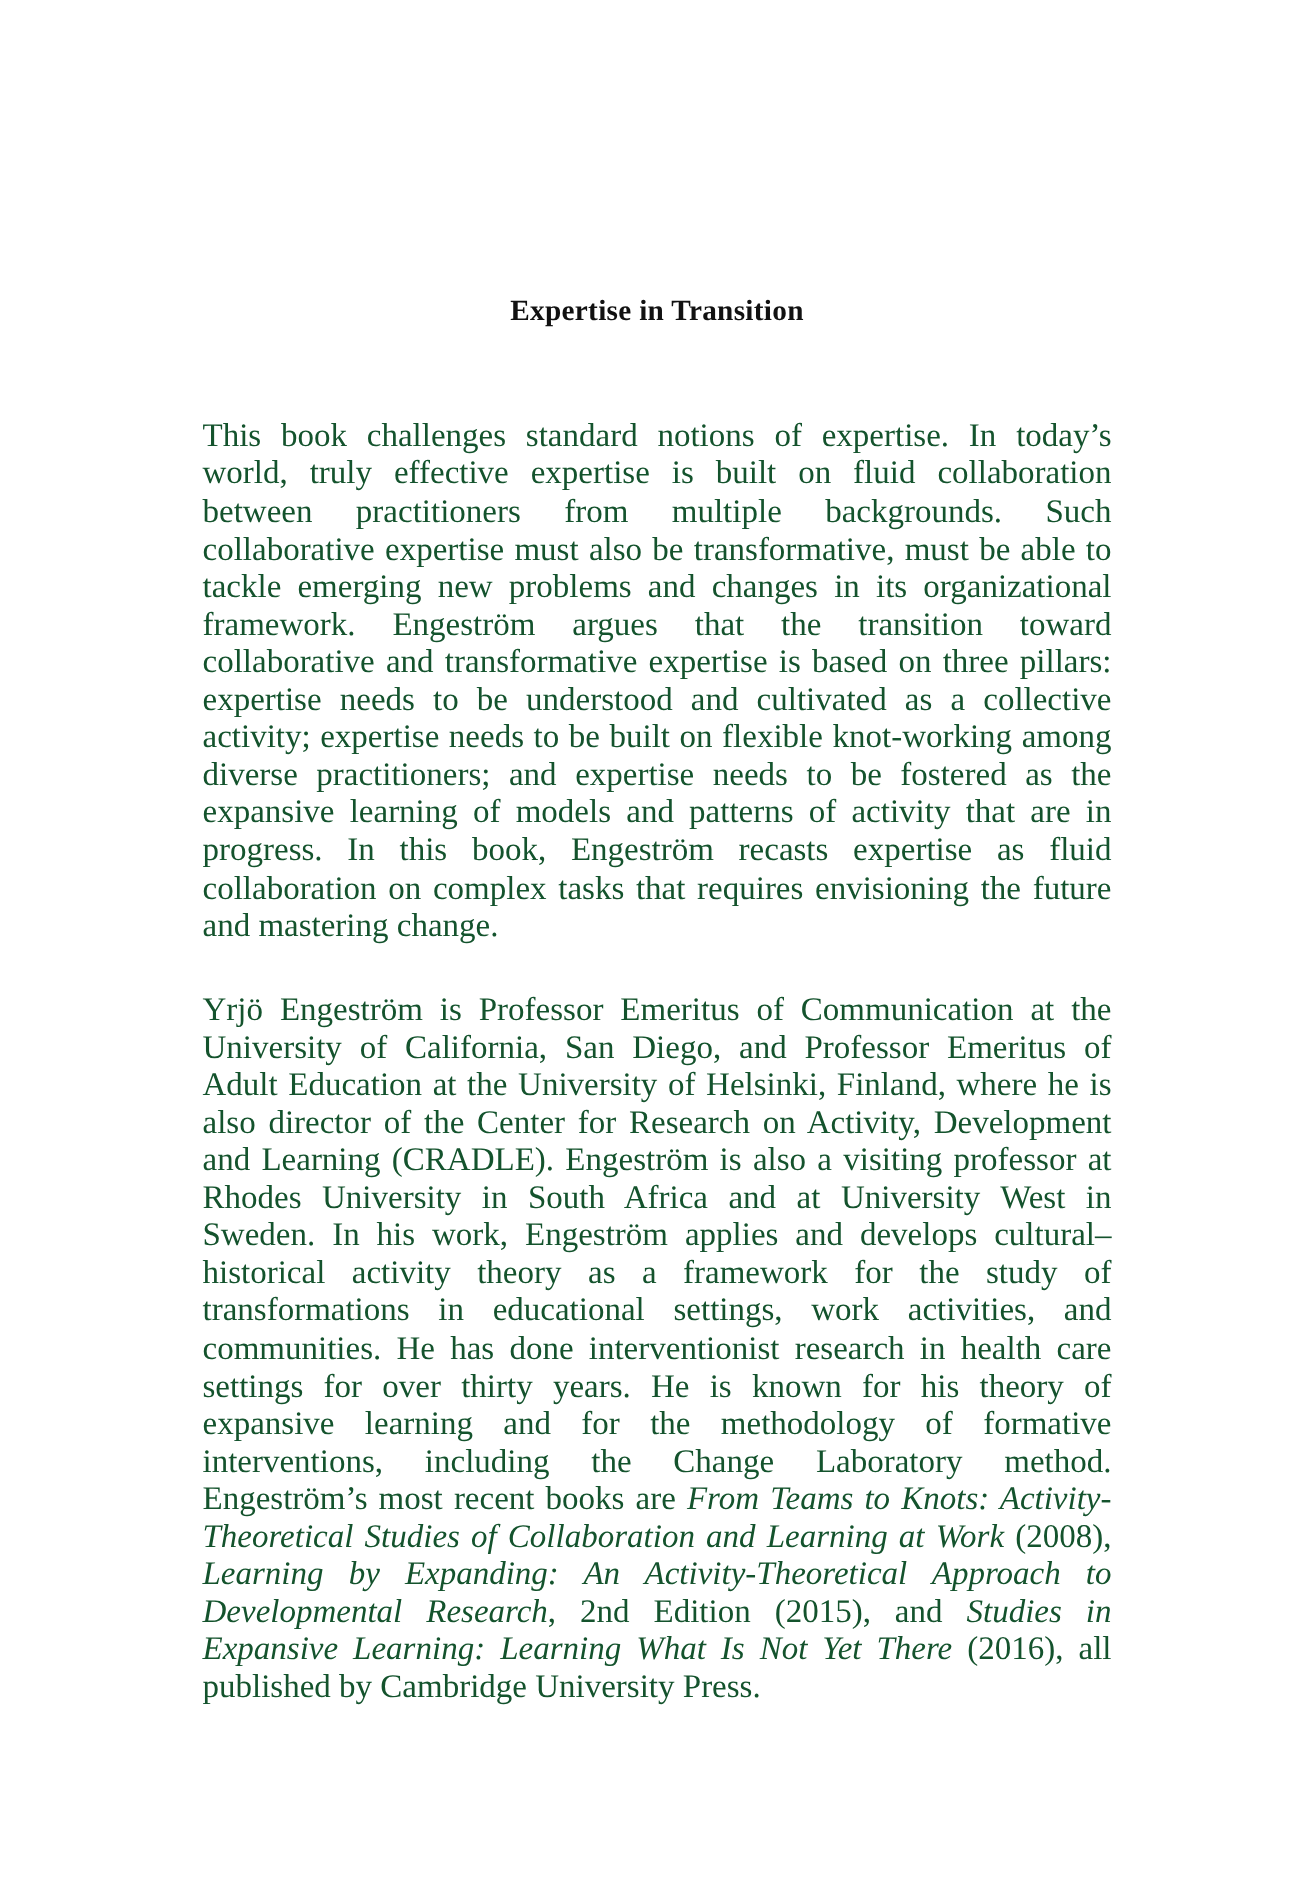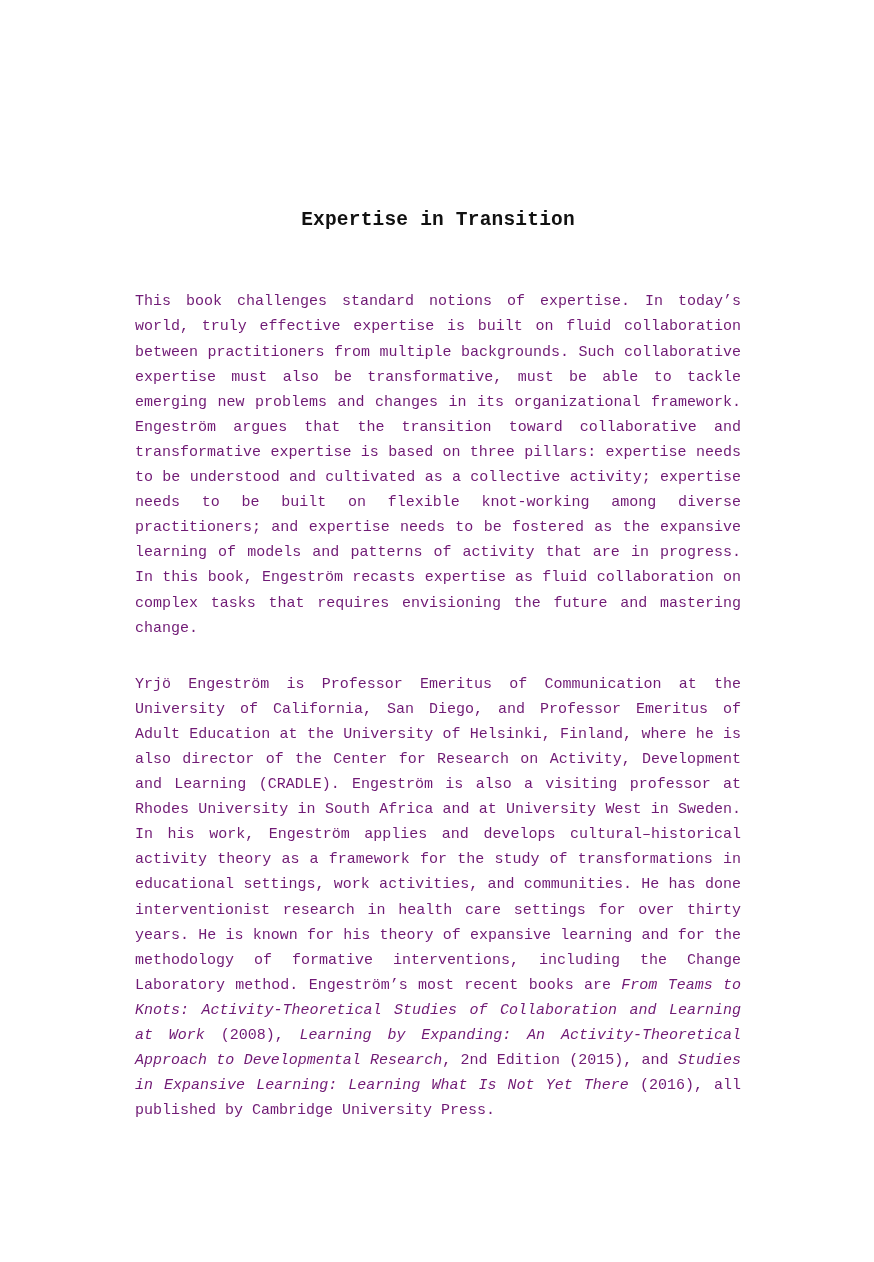--- a/index.html
+++ b/index.html
@@ -20,44 +20,43 @@
 
   .page {
     position: absolute;
     inset: 0;
     background: #ffffff;
   }
 
   .text-block {
     position: absolute;
     left: 135px;
-    top: 208px;
+    top: 196px;
     width: 606px;
-    font-family: Liberation Mono, monospace;
   }
 
   .page-title {
     font-size: 19.5px;
     font-weight: bold;
     text-align: center;
     letter-spacing: 0.2px;
     line-height: 1.25;
     margin: 0 0 0 0;
     color: #111111;
   }
 
   .blurb {
     margin: 0;
-    font-size: 15px;
+    font-size: 22px;
     line-height: 25.1px;
     text-align: justify;
     text-justify: inter-word;
     hyphens: auto;
     -webkit-hyphens: auto;
-    color: #701a75;
+    color: #14532d;
   }
 
   
   .gap-title-to-body { height: 57px; }
   .gap-between-paras { height: 31px; }
 
   .blurb em,
   .blurb .italic {
     font-style: italic;
   }

